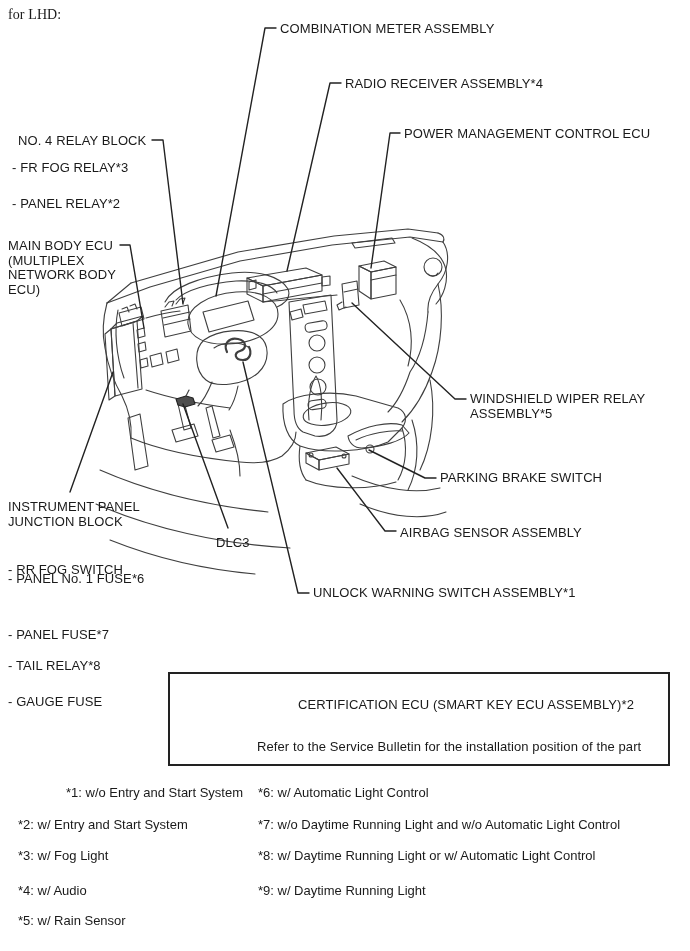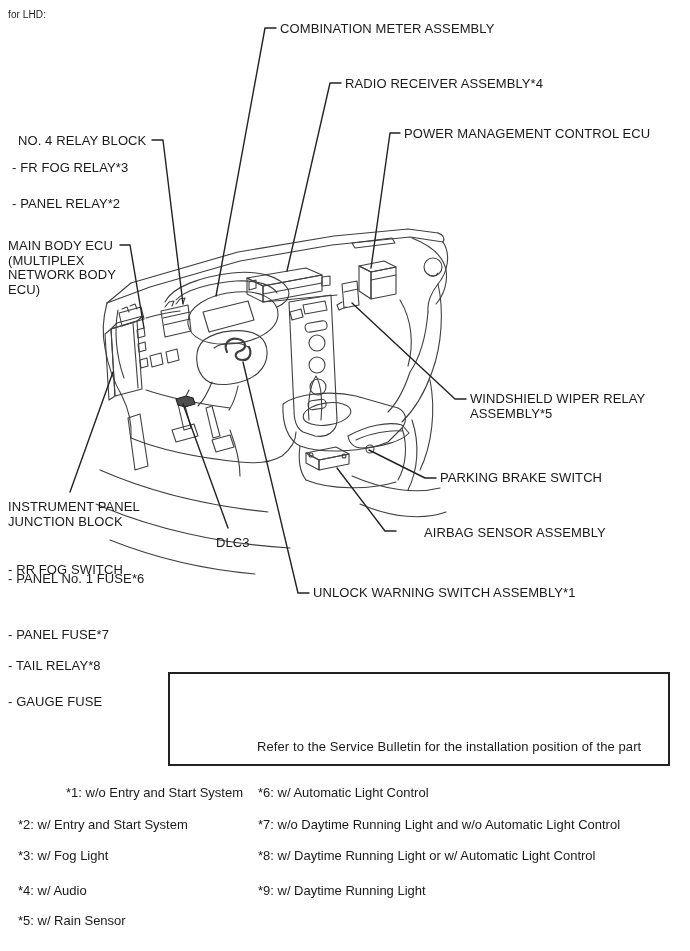--- a/index.html
+++ b/index.html
@@ -6,35 +6,35 @@
   #page{
     position:relative;width:690px;height:951px;background:#ffffff;
     font-family:"Liberation Sans","DejaVu Sans",sans-serif;
     color:#1a1a1a;overflow:hidden;
   }
   #art{position:absolute;left:0;top:0;width:690px;height:951px;}
   .lbl{
     position:absolute;font-size:13px;line-height:14.5px;color:#1a1a1a;
     white-space:pre-line;letter-spacing:0.1px;
   }
-  .title{font-size:10px;}
+  .title{font-size:14px;font-family:Liberation Serif, serif;}
   
   .p-forlhd{left:8px;top:8px;}
   .p-combo{left:280px;top:22px;}
   .p-radio{left:345px;top:77px;}
   .p-no4{left:18px;top:134px;}
   .p-power{left:404px;top:127px;}
   .p-frfog{left:12px;top:161px;}
   .p-panelrelay{left:12px;top:197px;}
   .p-mainbody{left:8px;top:239px;}
   .p-wiper{left:470px;top:392px;}
   .p-parking{left:440px;top:471px;}
   .p-ipjb{left:8px;top:500px;}
   .p-dlc3{left:216px;top:536px;}
-  .p-airbag{left:400px;top:526px;margin-left:24px;}
+  .p-airbag{left:400px;top:526px;}
   .p-unlock{left:313px;top:586px;}
   .p-rrfog{left:8px;top:563px;}
   .p-panelno1{left:8px;top:572px;}
   .p-panelfuse{left:8px;top:628px;}
   .p-tailrelay{left:8px;top:659px;}
   .p-gauge{left:8px;top:695px;text-align:center;}
   
   .callout{
     position:absolute;left:168px;top:672px;width:502px;height:94px;
     border:2px solid #222;box-sizing:border-box;background:#fff;
@@ -239,20 +239,21 @@
   <div class="lbl p-dlc3">DLC3</div>
   <div class="lbl p-airbag">AIRBAG SENSOR ASSEMBLY</div>
   <div class="lbl p-unlock">UNLOCK WARNING SWITCH ASSEMBLY*1</div>
   <div class="lbl p-rrfog">- RR FOG SWITCH</div>
   <div class="lbl p-panelno1">- PANEL No. 1 FUSE*6</div>
   <div class="lbl p-panelfuse">- PANEL FUSE*7</div>
   <div class="lbl p-tailrelay">- TAIL RELAY*8</div>
   <div class="lbl p-gauge">- GAUGE FUSE</div>
 
   <div class="callout"></div>
+  <div class="lbl p-certlabel">CERTIFICATION ECU (SMART KEY ECU ASSEMBLY)*2</div>
   <div class="lbl p-certnote">Refer to the Service Bulletin for the installation position of the part</div>
 
   <div class="fn fn-l0">*1: w/o Entry and Start System</div>
   <div class="fn fn-l1">*2: w/ Entry and Start System</div>
   <div class="fn fn-l2">*3: w/ Fog Light</div>
   <div class="fn fn-l3">*4: w/ Audio</div>
   <div class="fn fn-l4">*5: w/ Rain Sensor</div>
   <div class="fn fn-r0">*6: w/ Automatic Light Control</div>
   <div class="fn fn-r1">*7: w/o Daytime Running Light and w/o Automatic Light Control</div>
   <div class="fn fn-r2">*8: w/ Daytime Running Light or w/ Automatic Light Control</div>

